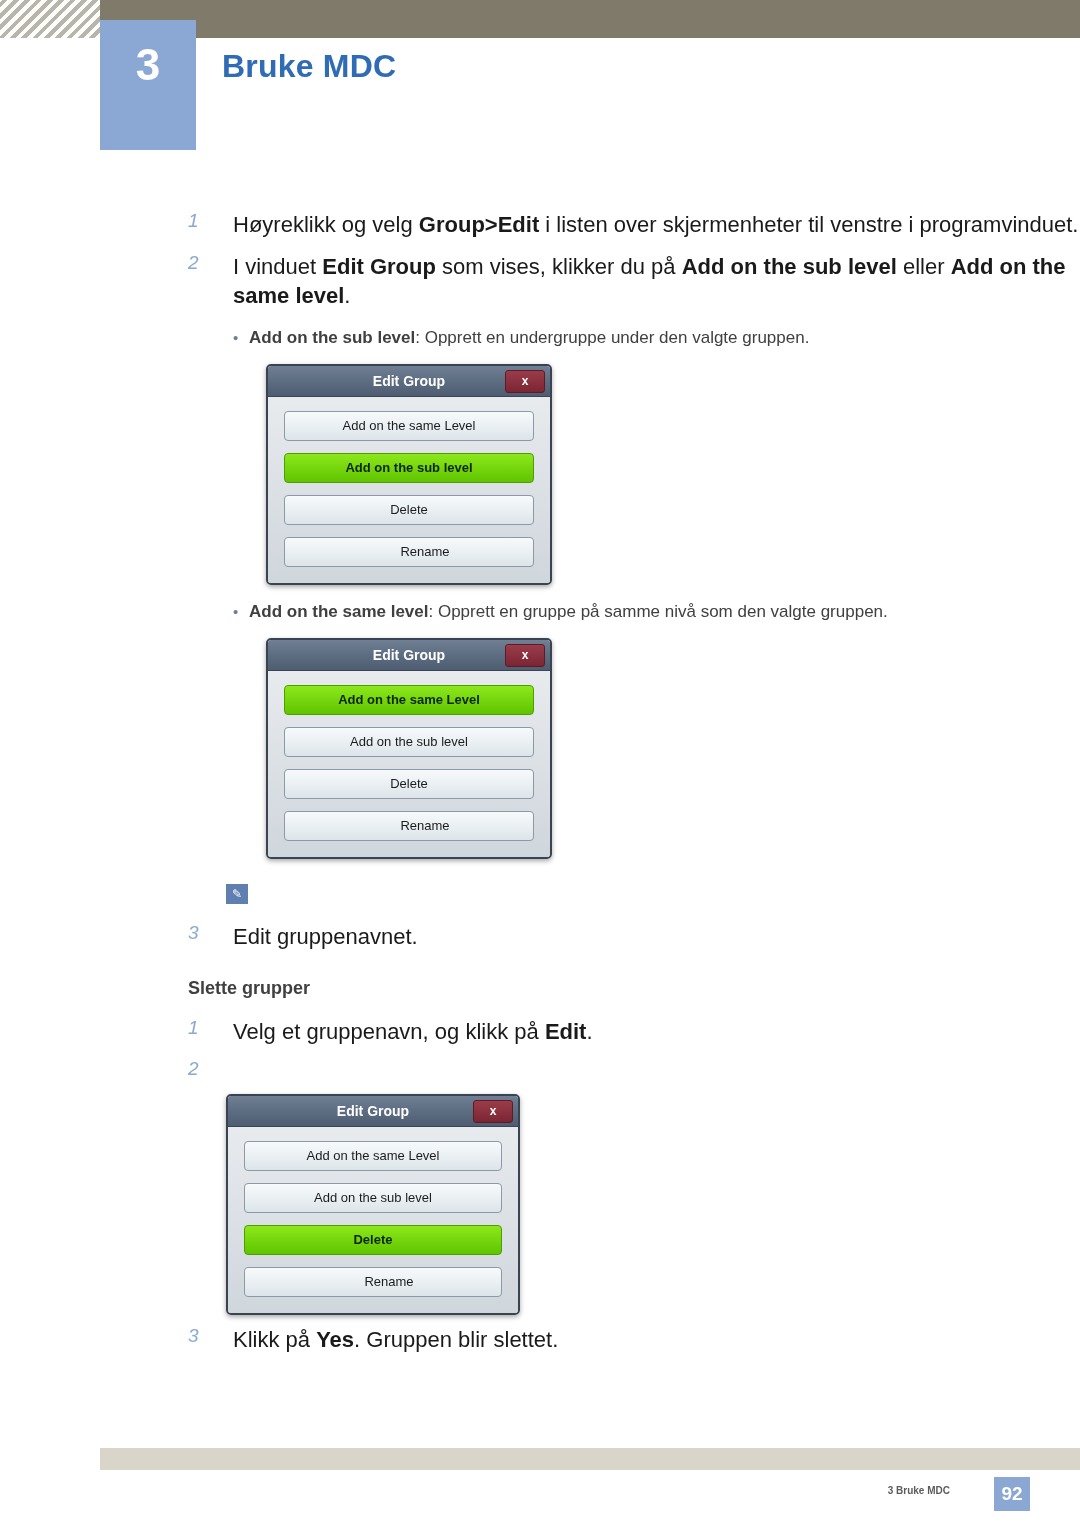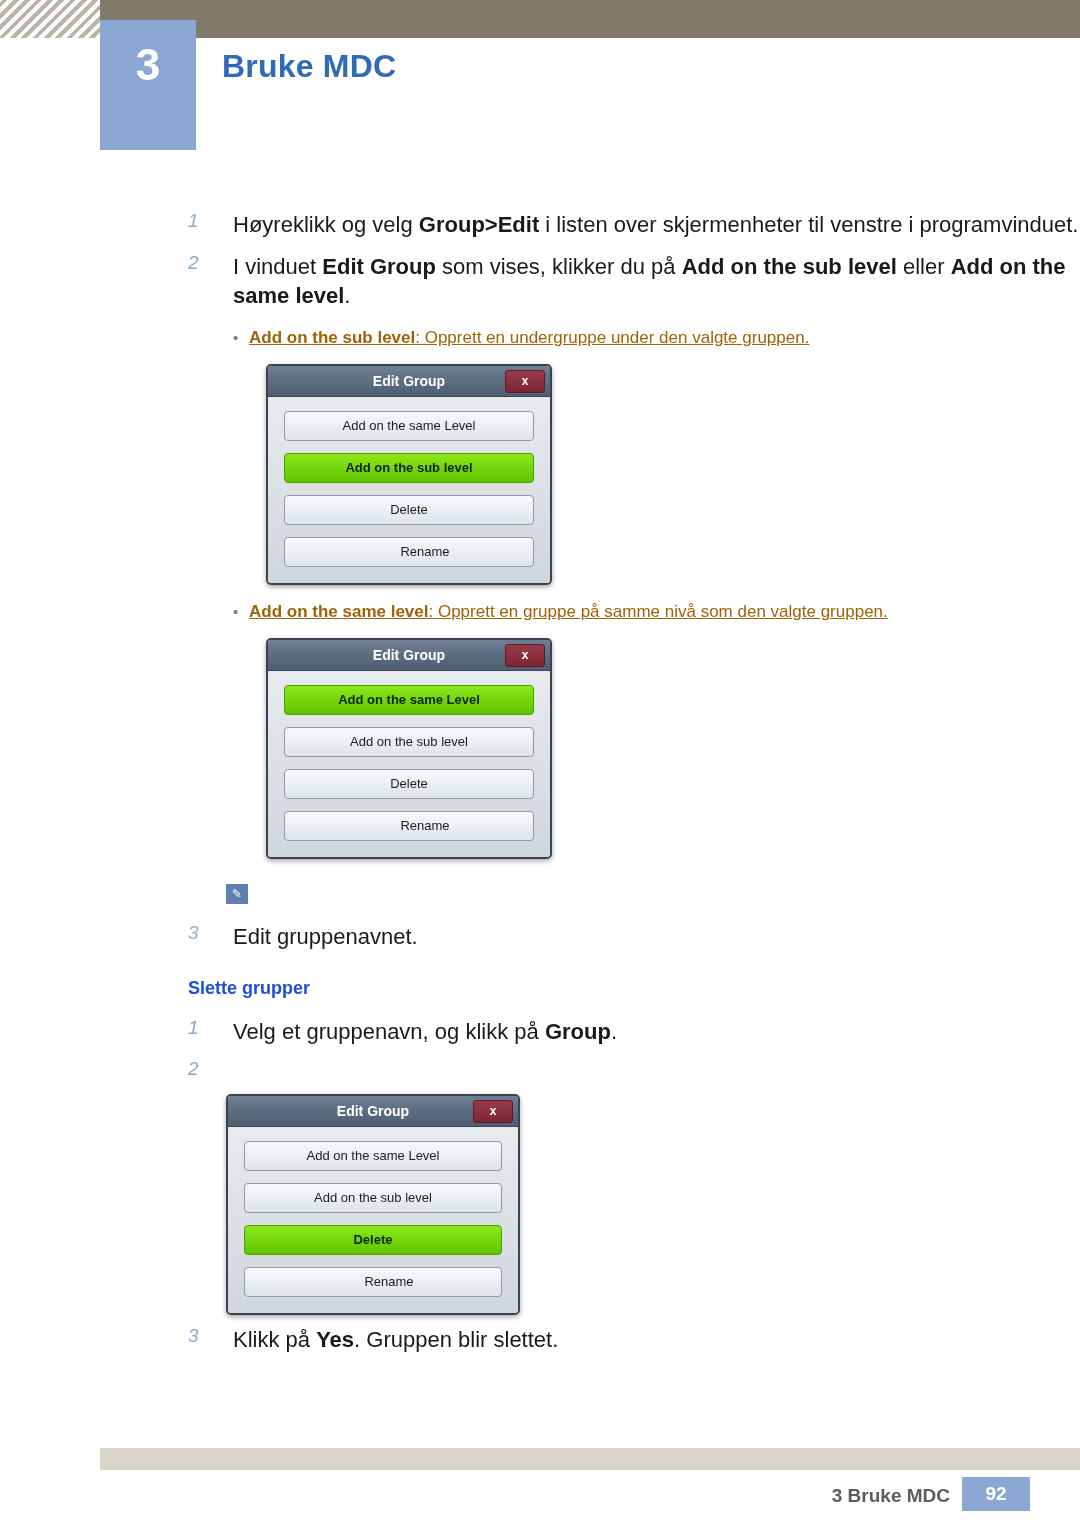--- a/index.html
+++ b/index.html
@@ -100,23 +100,22 @@
   }
   .bullet-dot {
     width: 16px;
     min-width: 16px;
     color: #6b7f99;
     font-size: 15px;
     line-height: 1.5;
   }
   .bullet-text {
     font-size: 17px;
-    color: #a16207;
+    color: #404040;
     line-height: 1.35;
-    text-decoration: underline;
   }
   .bullet-text b { font-weight: bold; }
 
   .note-row {
     display: flex;
     align-items: flex-start;
     margin: 24px 0 18px 0;
     padding-left: 226px;
   }
   .note-icon {
@@ -133,21 +132,21 @@
   }
   .note-text {
     font-size: 16px;
     color: #1a1a1a;
     line-height: 1.35;
   }
   .note-text b { font-weight: bold; }
 
   .section-head {
     padding-left: 188px;
-    color: #1d4ed8;
+    color: #404040;
     font-size: 18px;
     font-weight: bold;
     margin: 26px 0 18px 0;
   }
 
   
   .dlg-wrap {
     margin: 14px 0 10px 0;
   }
   .dialog {
@@ -224,28 +223,28 @@
     top: 1448px;
     width: 100px;
     height: 22px;
     background: #ffffff;
   }
   .footer-text {
     position: absolute;
     right: 130px;
     top: 1485px;
     color: #5c5c5c;
-    font-size: 19px;
+    font-size: 10px;
     font-weight: bold;
   }
   .footer-page {
     position: absolute;
     right: 50px;
     top: 1477px;
-    width: 68px;
+    width: 36px;
     height: 34px;
     background: #8ba7d4;
     color: #ffffff;
     font-size: 19px;
     font-weight: bold;
     text-align: center;
     line-height: 34px;
   }
 </style>
 </head>
@@ -316,21 +315,21 @@
 
   <div class="step-row">
     <div class="step-num">3</div>
     <div class="step-text" id="step3">Edit gruppenavnet.</div>
   </div>
 
   <div class="section-head">Slette grupper</div>
 
   <div class="step-row">
     <div class="step-num">1</div>
-    <div class="step-text" id="d-step1">Velg et gruppenavn, og klikk på <b>Group</b>.</div>
+    <div class="step-text" id="d-step1">Velg et gruppenavn, og klikk på <b>Edit</b>.</div>
   </div>
 
   <div class="step-row">
     <div class="step-num">2</div>
   </div>
 
   <div class="dlg-wrap" style="padding-left:226px;">
     <div class="dialog" style="width:290px;">
       <div class="dlg-title">
         <span>Edit Group</span>

